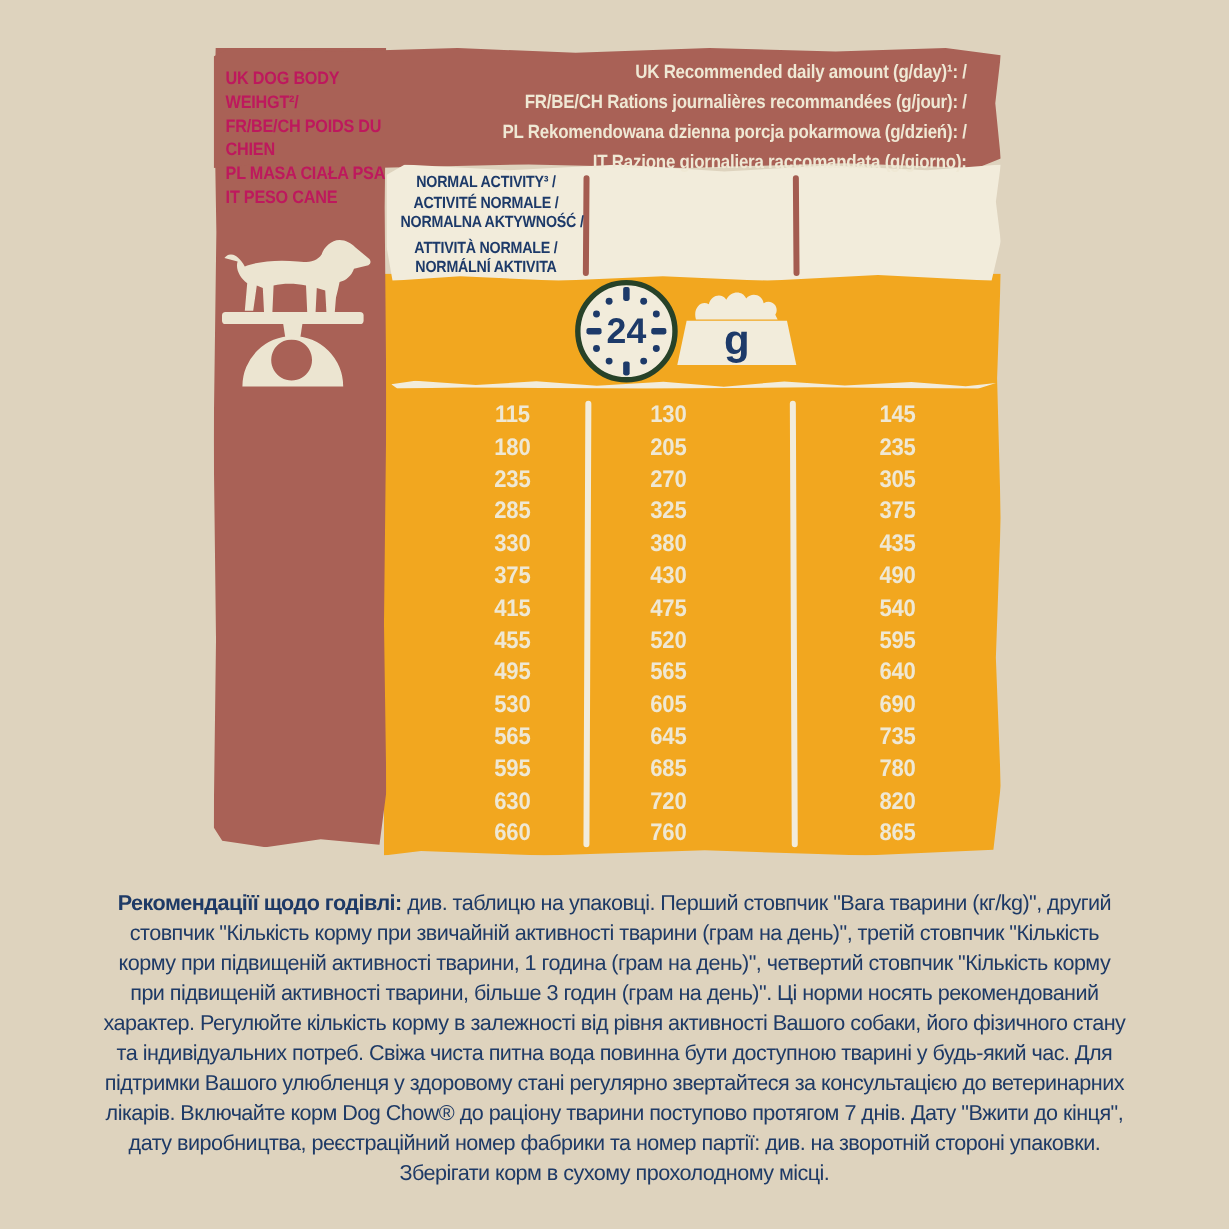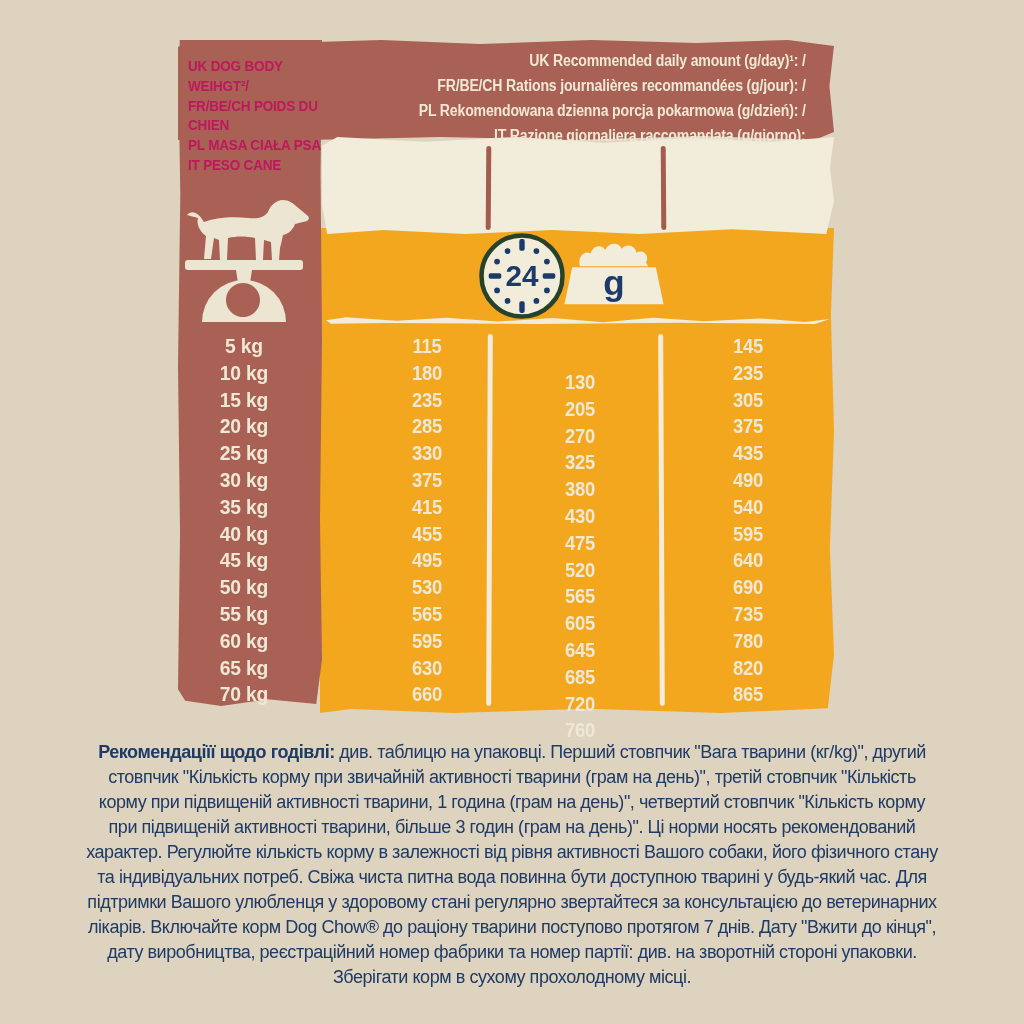--- a/index.html
+++ b/index.html
@@ -46,21 +46,21 @@
   
   .dog-scale{position:absolute;left:180px;top:196px;z-index:4;}
   .clock{position:absolute;left:477px;top:231px;z-index:4;}
   .bowl{position:absolute;left:560px;top:240px;z-index:4;}
   .svg-num{font-family:"Liberation Sans",sans-serif;font-weight:bold;fill:#1d3a69;}
 
   
   .weight-col-cells{position:absolute;left:180px;top:333px;width:128px;z-index:4;}
   .val-col{position:absolute;top:333px;z-index:4;}
   .val-col-1{left:304px;width:166px;margin-left:40px;}
-  .val-col-2{left:496px;width:168px;margin-top:36px;}
+  .val-col-2{left:473px;width:168px;}
   .val-col-3{left:662px;width:172px;}
   .cell{height:26.8px;line-height:26.8px;text-align:center;color:#efe8d4;font-weight:bold;
         transform:scaleX(.92);transform-origin:center;letter-spacing:-.2px;}
   .weight-cell{font-size:21px;}
   .value-cell{font-size:20px;}
 
   
   .footer{position:absolute;left:84px;top:740px;width:856px;margin:0;text-align:center;
           color:#1e3a66;font-size:18px;line-height:25px;letter-spacing:-.45px;z-index:4;}
   .footer .bold{font-weight:bold;}
@@ -84,20 +84,27 @@
     <div class="wh-line">IT PESO CANE</div>
   </div>
 
   <div class="amount-header">
     <div class="ah-line">UK Recommended daily amount (g/day)¹: /</div>
     <div class="ah-line">FR/BE/CH Rations journalières recommandées (g/jour): /</div>
     <div class="ah-line">PL Rekomendowana dzienna porcja pokarmowa (g/dzień): /</div>
     <div class="ah-line">IT Razione giornaliera raccomandata (g/giorno):</div>
   </div>
 
+  <div class="act-col act-col-1">
+    <div class="ac-line">NORMAL ACTIVITY³ /</div>
+    <div class="ac-line">ACTIVITÉ NORMALE /</div>
+    <div class="ac-line">NORMALNA AKTYWNOŚĆ /</div>
+    <div class="ac-line gap">ATTIVITÀ NORMALE /</div>
+    <div class="ac-line">NORMÁLNÍ AKTIVITA</div>
+  </div>
 
   <div class="v-div red-div-1"></div>
   <div class="v-div red-div-2"></div>
   <div class="v-div cream-div-1"></div>
   <div class="v-div cream-div-2"></div>
   <div class="h-divider"></div>
 
   <svg class="dog-scale" width="145" height="132" viewBox="0 0 145 132">
     <g fill="#ece5d1">
       <path d="M7 19 C12 13,19 17,24 26 C34 22,52 20,68 22 C76 23,84 22,88 16 C90 10,96 4,103 4 C108 4,113 7,116 10 L128 20 Q130 23,127 25 L115 28 C113 34,108 38,103 39 C102 44,101 48,100 52 L99 64 L92 64 L91 46 L84 44 L83 64 L76 64 L75 42 C66 40,56 40,48 42 L47 64 L40 64 L39 44 L34 42 L31 63 L24 63 L26 40 C20 36,16 28,18 22 Z"></path>
@@ -127,36 +134,20 @@
   </svg>
 
   <svg class="bowl" width="108" height="70" viewBox="0 0 110 72">
     <g fill="#f2ecdb">
       <path d="M20 27 C17 17,25 10,31 14 C33 6,42 4,46 10 C50 2,60 2,63 9 C68 3,77 6,78 13 C85 9,92 16,88 23 L90 27 Z"></path>
       <path d="M12 28 L98 28 L106 66 L4 66 Z"></path>
     </g>
     <text class="svg-num" x="55" y="57" font-size="36" text-anchor="middle">g</text>
   </svg>
 
-  <div class="weight-col-cells">
-      <div class="cell weight-cell">5 kg</div>
-      <div class="cell weight-cell">10 kg</div>
-      <div class="cell weight-cell">15 kg</div>
-      <div class="cell weight-cell">20 kg</div>
-      <div class="cell weight-cell">25 kg</div>
-      <div class="cell weight-cell">30 kg</div>
-      <div class="cell weight-cell">35 kg</div>
-      <div class="cell weight-cell">40 kg</div>
-      <div class="cell weight-cell">45 kg</div>
-      <div class="cell weight-cell">50 kg</div>
-      <div class="cell weight-cell">55 kg</div>
-      <div class="cell weight-cell">60 kg</div>
-      <div class="cell weight-cell">65 kg</div>
-      <div class="cell weight-cell">70 kg</div>
-    </div>
   <div class="val-col val-col-1">
       <div class="cell value-cell">115</div>
       <div class="cell value-cell">180</div>
       <div class="cell value-cell">235</div>
       <div class="cell value-cell">285</div>
       <div class="cell value-cell">330</div>
       <div class="cell value-cell">375</div>
       <div class="cell value-cell">415</div>
       <div class="cell value-cell">455</div>
       <div class="cell value-cell">495</div>

